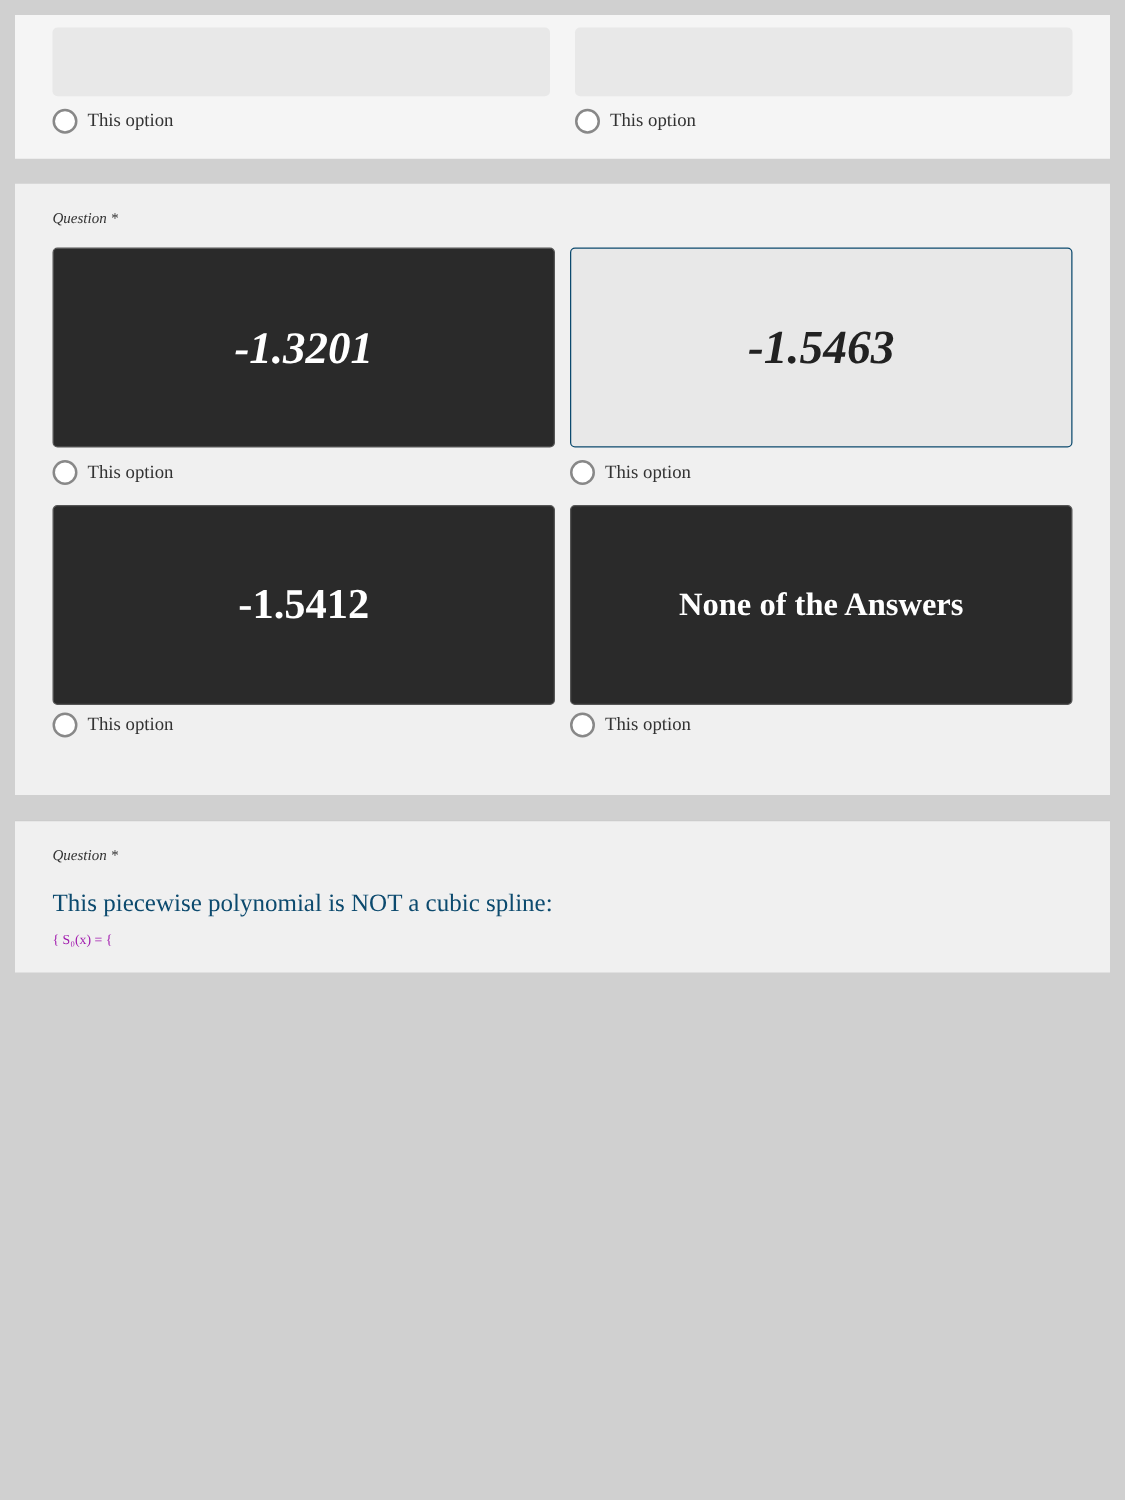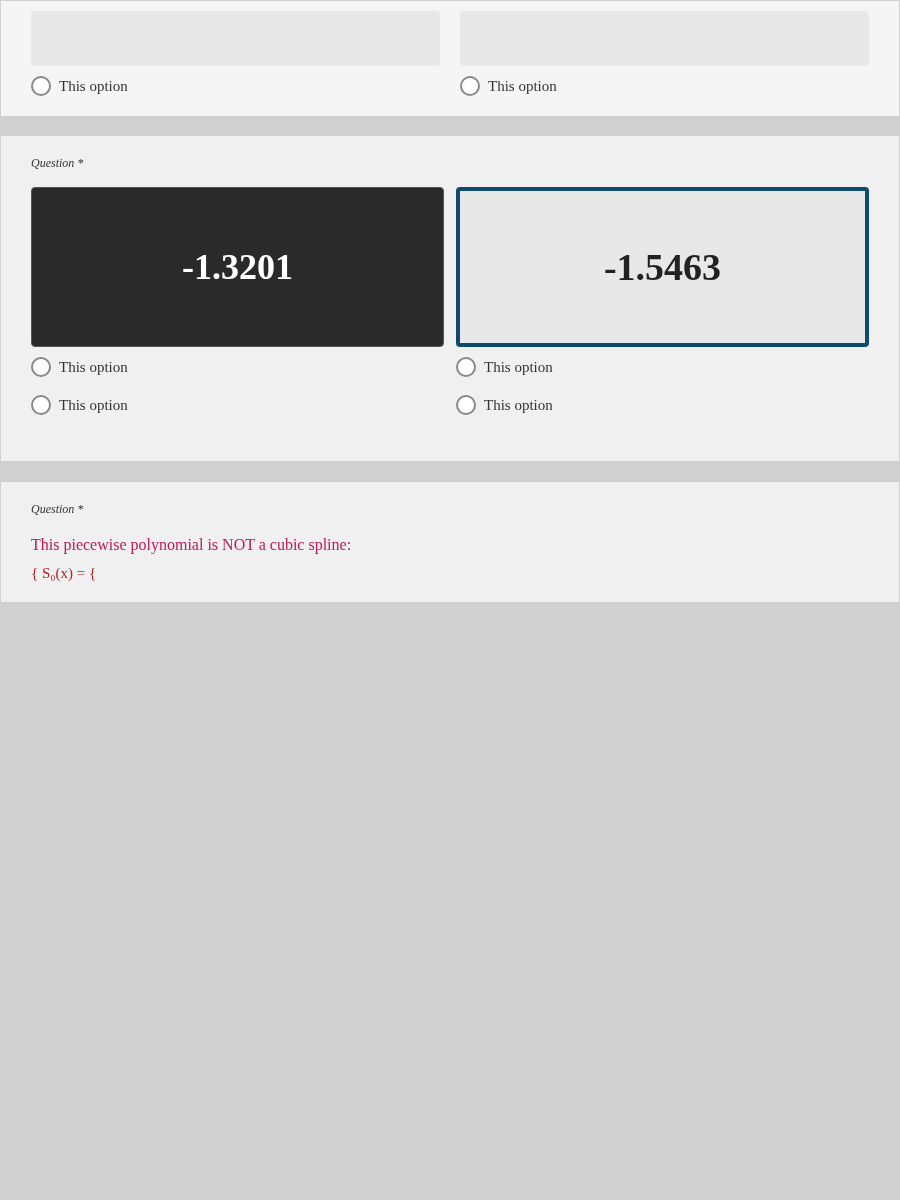--- a/index.html
+++ b/index.html
@@ -5,21 +5,21 @@
     * { box-sizing: border-box; margin: 0; padding: 0; }
     body {
       background: #d0d0d0;
       font-family: Georgia, 'Times New Roman', serif;
       width: 900px;
       min-height: 1200px;
     }
 
     .page-wrapper {
       background: #d0d0d0;
-      padding: 1px;
+      padding: 12px;
     }
 
     
     .top-section {
       background: #f5f5f5;
       padding: 10px 30px 20px 30px;
       margin-bottom: 10px;
     }
 
     .top-options-row {
@@ -76,20 +76,21 @@
       margin-bottom: 24px;
       line-height: 1.5;
     }
 
     
     .answer-grid {
       display: grid;
       grid-template-columns: 1fr 1fr;
       gap: 12px;
       margin-bottom: 8px;
+      font-style: italic;
     }
 
     .answer-card {
       background: #2a2a2a;
       border-radius: 4px;
       border: 1px solid #555;
       min-height: 160px;
       display: flex;
       align-items: center;
       justify-content: center;
@@ -156,28 +157,28 @@
 
     
     .next-question-section {
       background: #f0f0f0;
       padding: 20px 30px 20px 30px;
       margin-top: 10px;
       border-top: 1px solid #ccc;
     }
 
     .next-question-text {
-      font-size: 16px;
-      color: #be185d;
+      font-size: 20px;
+      color: #0c4a6e;
       line-height: 1.5;
     }
 
     .bottom-formula {
-      font-size: 15px;
-      color: #b91c1c;
+      font-size: 11px;
+      color: #a21caf;
       margin-top: 8px;
     }
 
     
     .section-divider {
       height: 10px;
       background: #d0d0d0;
     }
   </style>
 </head>
@@ -205,36 +206,44 @@
 
   <div class="section-divider"></div>
 
   <div class="question-section">
     <div class="question-label">Question *</div>
 
     <div class="answer-grid">
       <div class="answer-card" style="background:#2a2a2a;">
         <span class="answer-value" style="color:#fff;">-1.3201</span>
       </div>
-      <div class="answer-card" style="background:#e8e8e8; border:4px solid #0c4a6e;">
+      <div class="answer-card" style="background:#e8e8e8; border:1px solid #0c4a6e;">
         <span class="answer-value" style="color:#222; font-size:38px;">-1.5463</span>
       </div>
     </div>
 
     <div class="options-row">
       <div class="option-item">
         <span class="radio-circle"></span>
         <span>This option</span>
       </div>
       <div class="option-item">
         <span class="radio-circle"></span>
         <span>This option</span>
       </div>
     </div>
 
+    <div class="answer-grid-bottom">
+      <div class="answer-card-bottom">
+        <span class="answer-value-large">-1.5412</span>
+      </div>
+      <div class="answer-card-bottom">
+        <span class="answer-value-text">None of the Answers</span>
+      </div>
+    </div>
 
     <div class="options-row">
       <div class="option-item">
         <span class="radio-circle"></span>
         <span>This option</span>
       </div>
       <div class="option-item">
         <span class="radio-circle"></span>
         <span>This option</span>
       </div>

